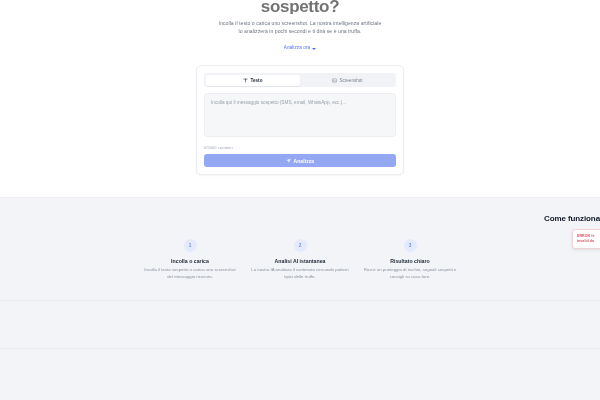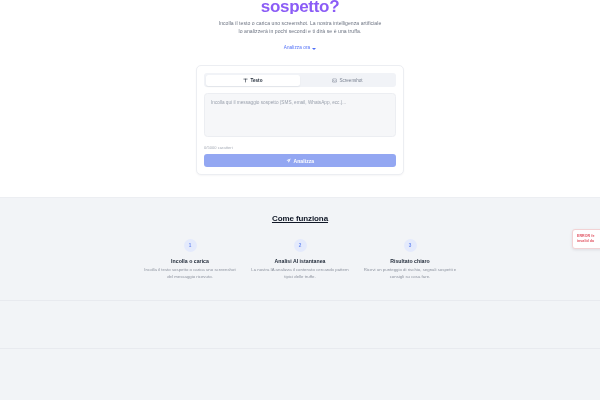--- a/index.html
+++ b/index.html
@@ -28,21 +28,21 @@
     padding: 0 0 12px 0;
     background: #ffffff;
     text-align: center;
   }
   .hero-title {
     margin: 0;
     padding: 0;
     font-size: 17px;
     line-height: 14px;
     font-weight: bold;
-    color: #8b5cf6;
+    color: #737373;
     letter-spacing: -0.3px;
     height: 14px;
     overflow: hidden;
   }
   .hero-sub {
     margin: 5px auto 0 auto;
     width: 200px;
     font-size: 5.1px;
     line-height: 8px;
     color: #6b7280;
@@ -159,27 +159,26 @@
   
   .how {
     margin-top: 22px;
     width: 100%;
     background: #f2f4f7;
     border-top: 1px solid #eceef2;
     border-bottom: 1px solid #e8eaef;
     padding: 16px 0 20px 0;
   }
   .how-title {
-    text-align: center;
+    text-align: right;
     font-size: 8px;
     font-weight: bold;
     color: #111827;
     letter-spacing: -0.1px;
     margin: 0 0 16px 0;
-    text-decoration: underline;
   }
   .steps {
     display: flex;
     justify-content: center;
     gap: 0;
     width: 330px;
     margin: 0 auto;
   }
   .step {
     flex: 1;

